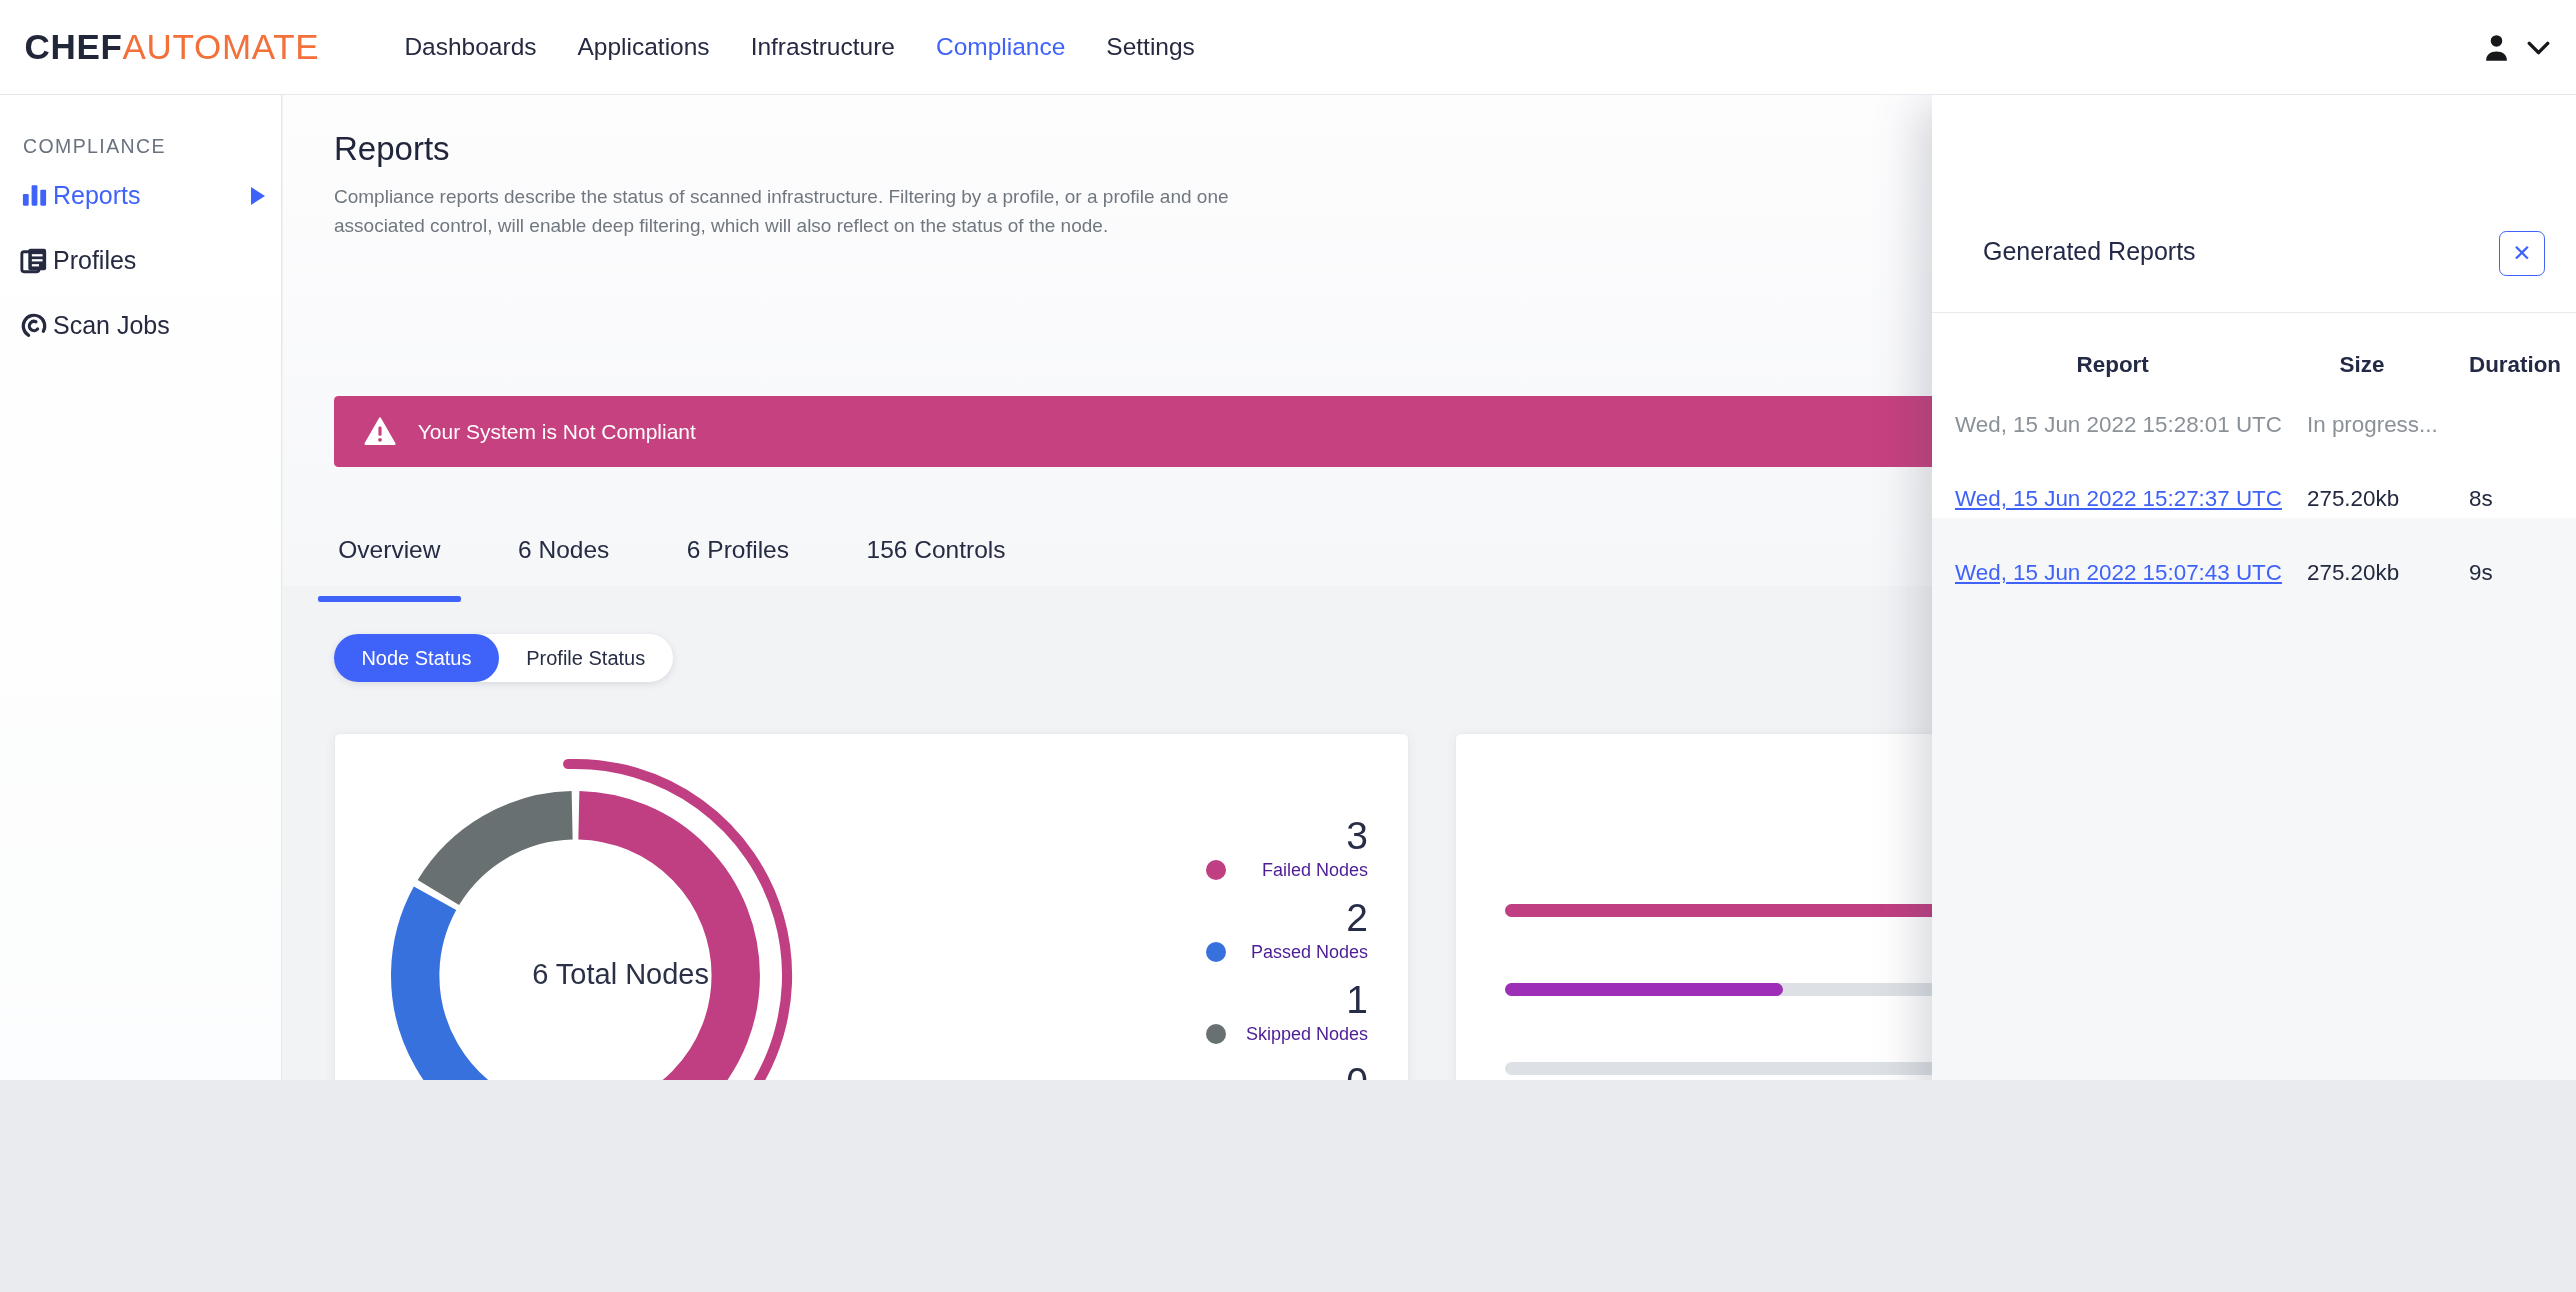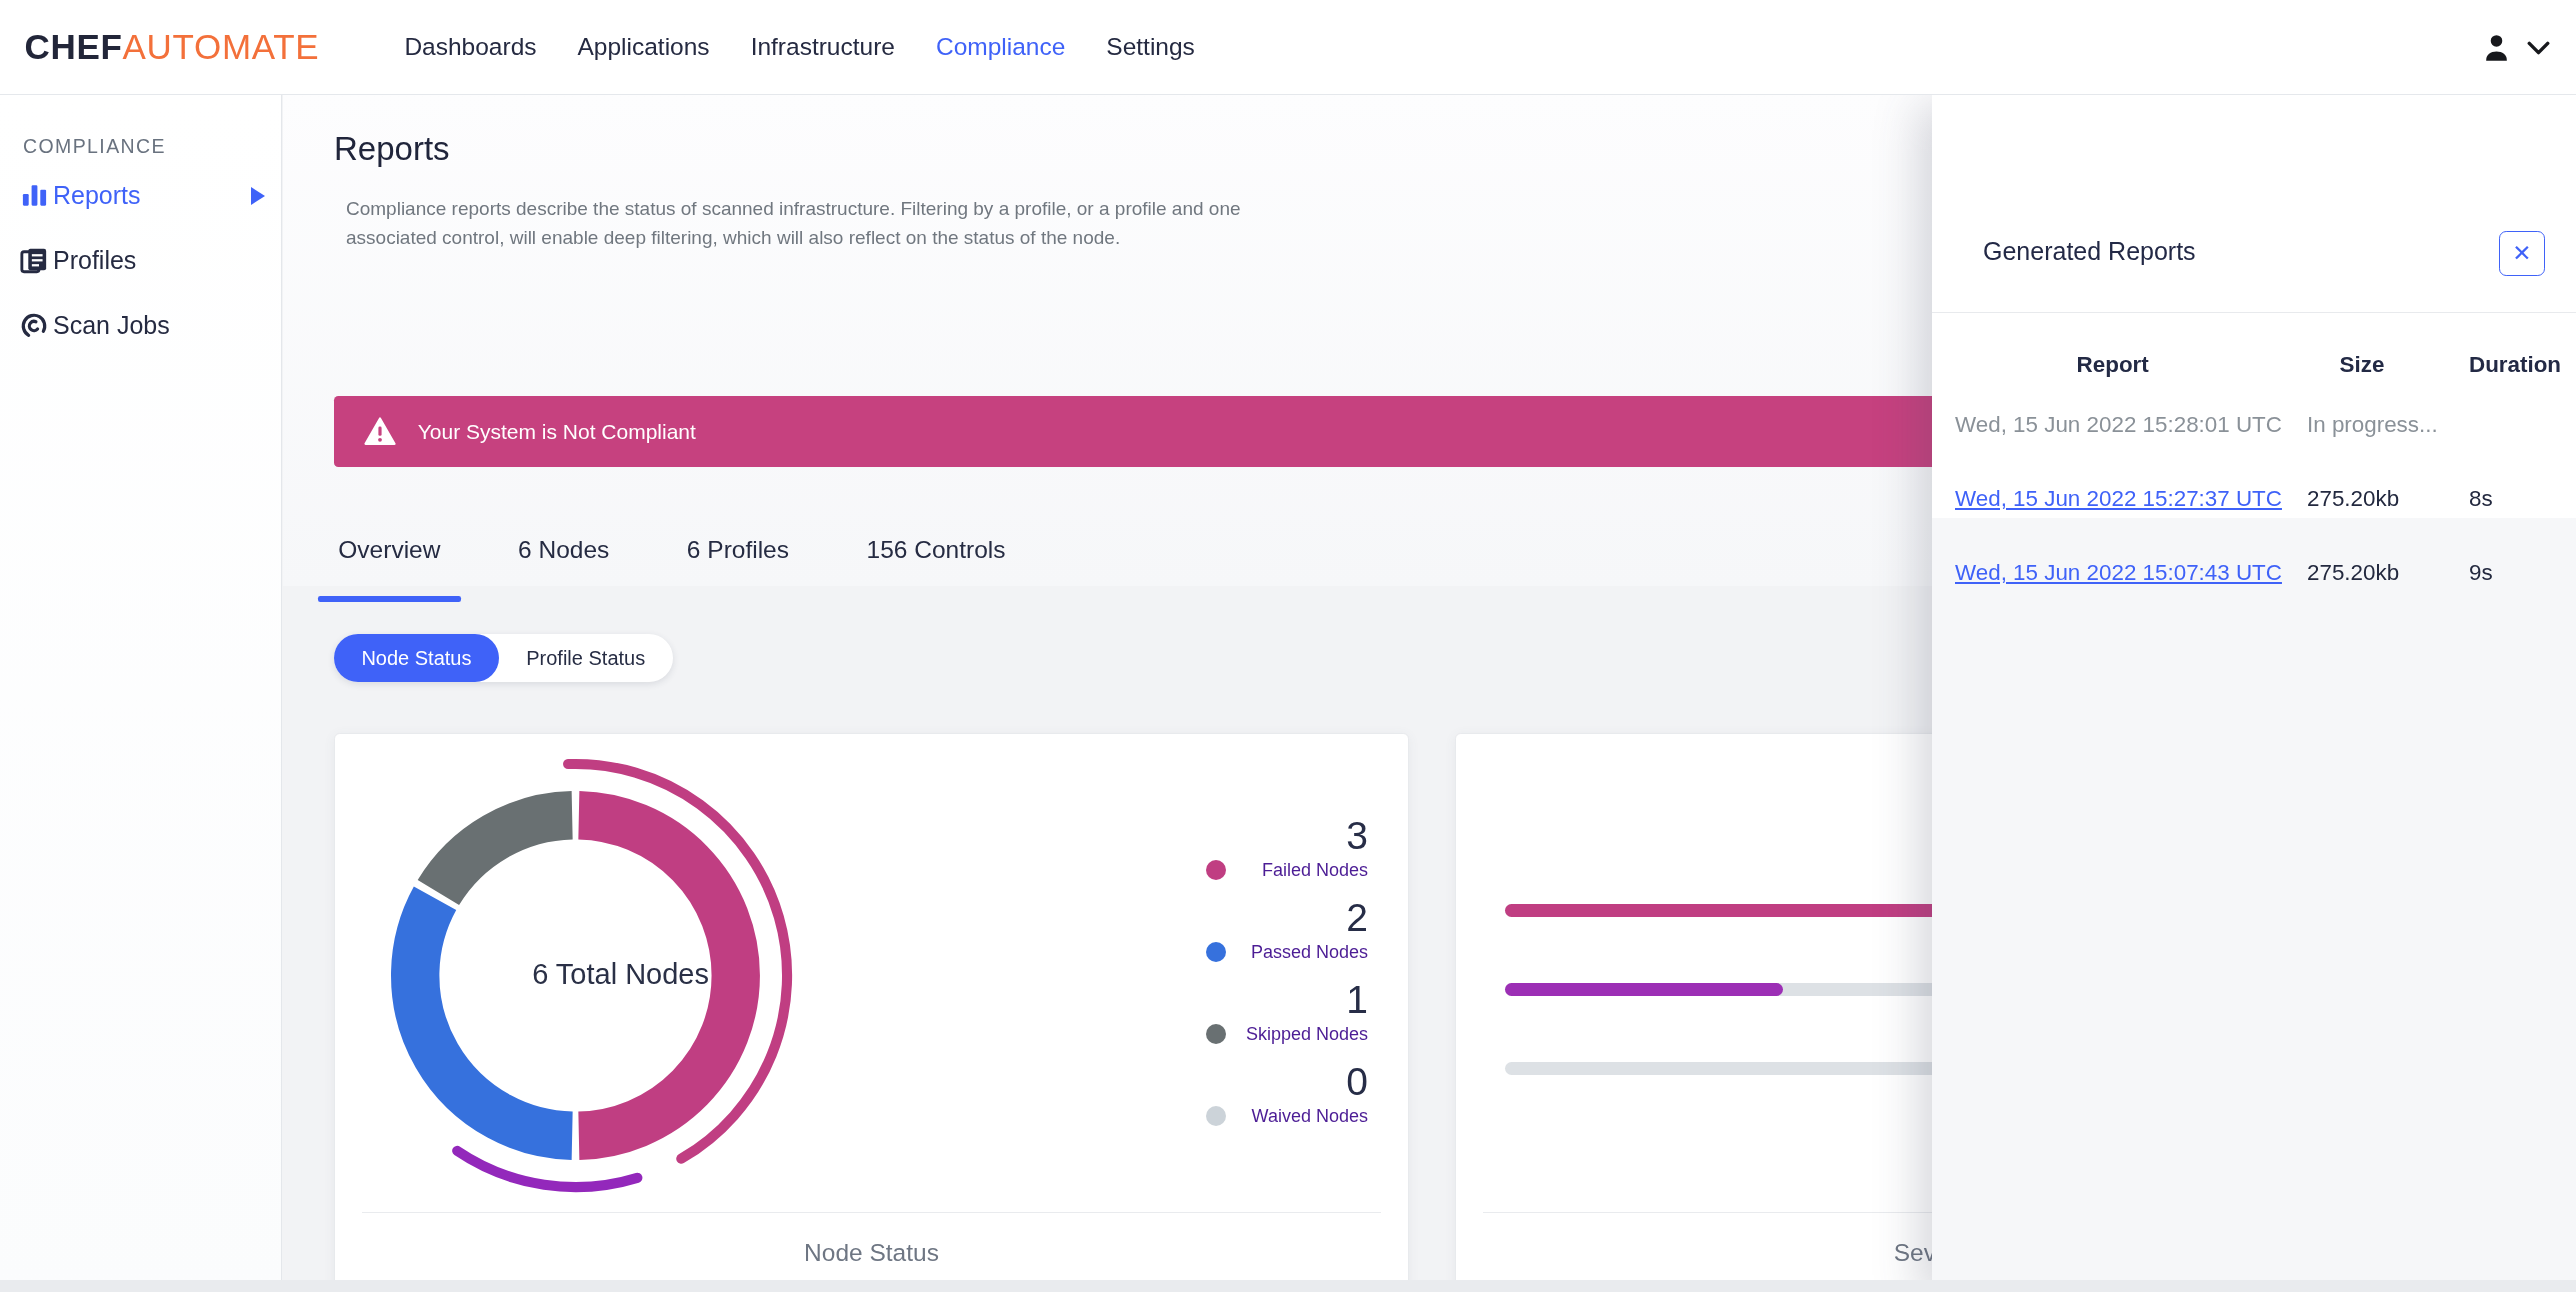--- a/index.html
+++ b/index.html
@@ -1,17 +1,17 @@
 <!DOCTYPE html>
 <html style="--accent: #3f62f8;font-size:11.6px"><head>
 <meta charset="utf-8">
 <style>
   html,body{margin:0;padding:0;background:#e9ebee;}
   *{box-sizing:border-box;font-family:"Liberation Sans",sans-serif;}
-  .stage{position:relative;width:2576px;height:1280px;overflow:hidden;background:#f2f3f5;}
+  .stage{position:relative;width:2576px;height:1080px;overflow:hidden;background:#f2f3f5;}
 
   
   .topnav{position:absolute;left:0;top:0;width:2576px;height:95px;background:#ffffff;border-bottom:1.4px solid #e5e8ec;z-index:60;display:flex;align-items:center;}
   .logo{margin-left:24.5px;font-size:35px;letter-spacing:0.7px;cursor:pointer;white-space:nowrap;}
   .logo .chef{font-weight:800;color:#222639;}
   .logo .automate{font-weight:300;color:#f3703a;}
   .nav-items{display:flex;margin-left:85px;gap:41px;}
   .nav-item{font-size:24.5px;color:#252a41;cursor:pointer;white-space:nowrap;}
   .nav-item.active{color:var(--accent);}
   .user-zone{position:absolute;right:26px;top:0;height:95px;display:flex;align-items:center;gap:14.4px;cursor:pointer;}
@@ -21,21 +21,21 @@
   .section-label{margin:40px 0 0 23px;font-size:19.5px;letter-spacing:1.4px;color:#69727f;font-weight:400;}
   .side-item{position:relative;height:55px;display:flex;align-items:center;cursor:pointer;margin-top:10px;}
   .side-item .s-icon{position:absolute;left:19px;width:30px;height:30px;display:flex;align-items:center;justify-content:center;}
   .side-item .s-label{position:absolute;left:53px;font-size:25px;color:#252a41;}
   .side-item.active .s-label{color:var(--accent);}
   .side-item .arrow{position:absolute;left:251px;width:0;height:0;border-left:14.4px solid var(--accent);border-top:9.4px solid transparent;border-bottom:9.4px solid transparent;}
 
   
   .content-top{position:absolute;left:283px;top:95px;width:2293px;height:491px;background:linear-gradient(180deg,#fdfdfe,#f6f7f9);}
   .page-title{position:absolute;left:334px;top:130px;font-size:33px;font-weight:500;color:#20253b;margin:0;}
-  .page-desc{position:absolute;left:334px;top:182px;width:967px;font-size:19px;line-height:29px;color:#70777f;margin:12px;}
+  .page-desc{position:absolute;left:334px;top:182px;width:967px;font-size:19px;line-height:29px;color:#70777f;margin:0;}
   .filter-input{position:absolute;left:334px;top:279px;width:2224px;height:70px;background:#fff;border:1.4px solid #e6e9ec;border-radius:7.2px;box-shadow:0 2.2px 5.8px rgba(30,40,60,.05);font-size:21px;color:#3a4151;padding:0 33px;outline:none;}
   .filter-input::placeholder{color:#c3c9cf;}
   .banner{position:absolute;left:334px;top:396px;width:2224px;height:71px;border-radius:4.3px;display:flex;align-items:center;color:#ffffff;font-size:21px;font-weight:500;}
   .banner .w-icon{margin:0 21.7px 0 30px;display:flex;}
   .tabs{position:absolute;left:334px;top:526px;display:flex;gap:69px;z-index:2;}
   .tab{position:relative;font-size:24.5px;color:#252b42;padding:10px 4.3px 38px 4.3px;cursor:pointer;white-space:nowrap;}
   .tab.active::after{content:"";position:absolute;left:-16px;right:-16px;bottom:0;height:6.5px;background:var(--accent);border-radius:2.2px;}
 
   .toggle{position:absolute;left:334px;top:634px;height:48px;background:#ffffff;border-radius:24.5px;display:flex;align-items:center;box-shadow:0 2.2px 7.2px rgba(40,50,70,.12);z-index:2;}
   .pill{height:48px;display:flex;align-items:center;padding:0 27.4px;border-radius:24.5px;font-size:20px;color:#272d44;cursor:pointer;white-space:nowrap;}

